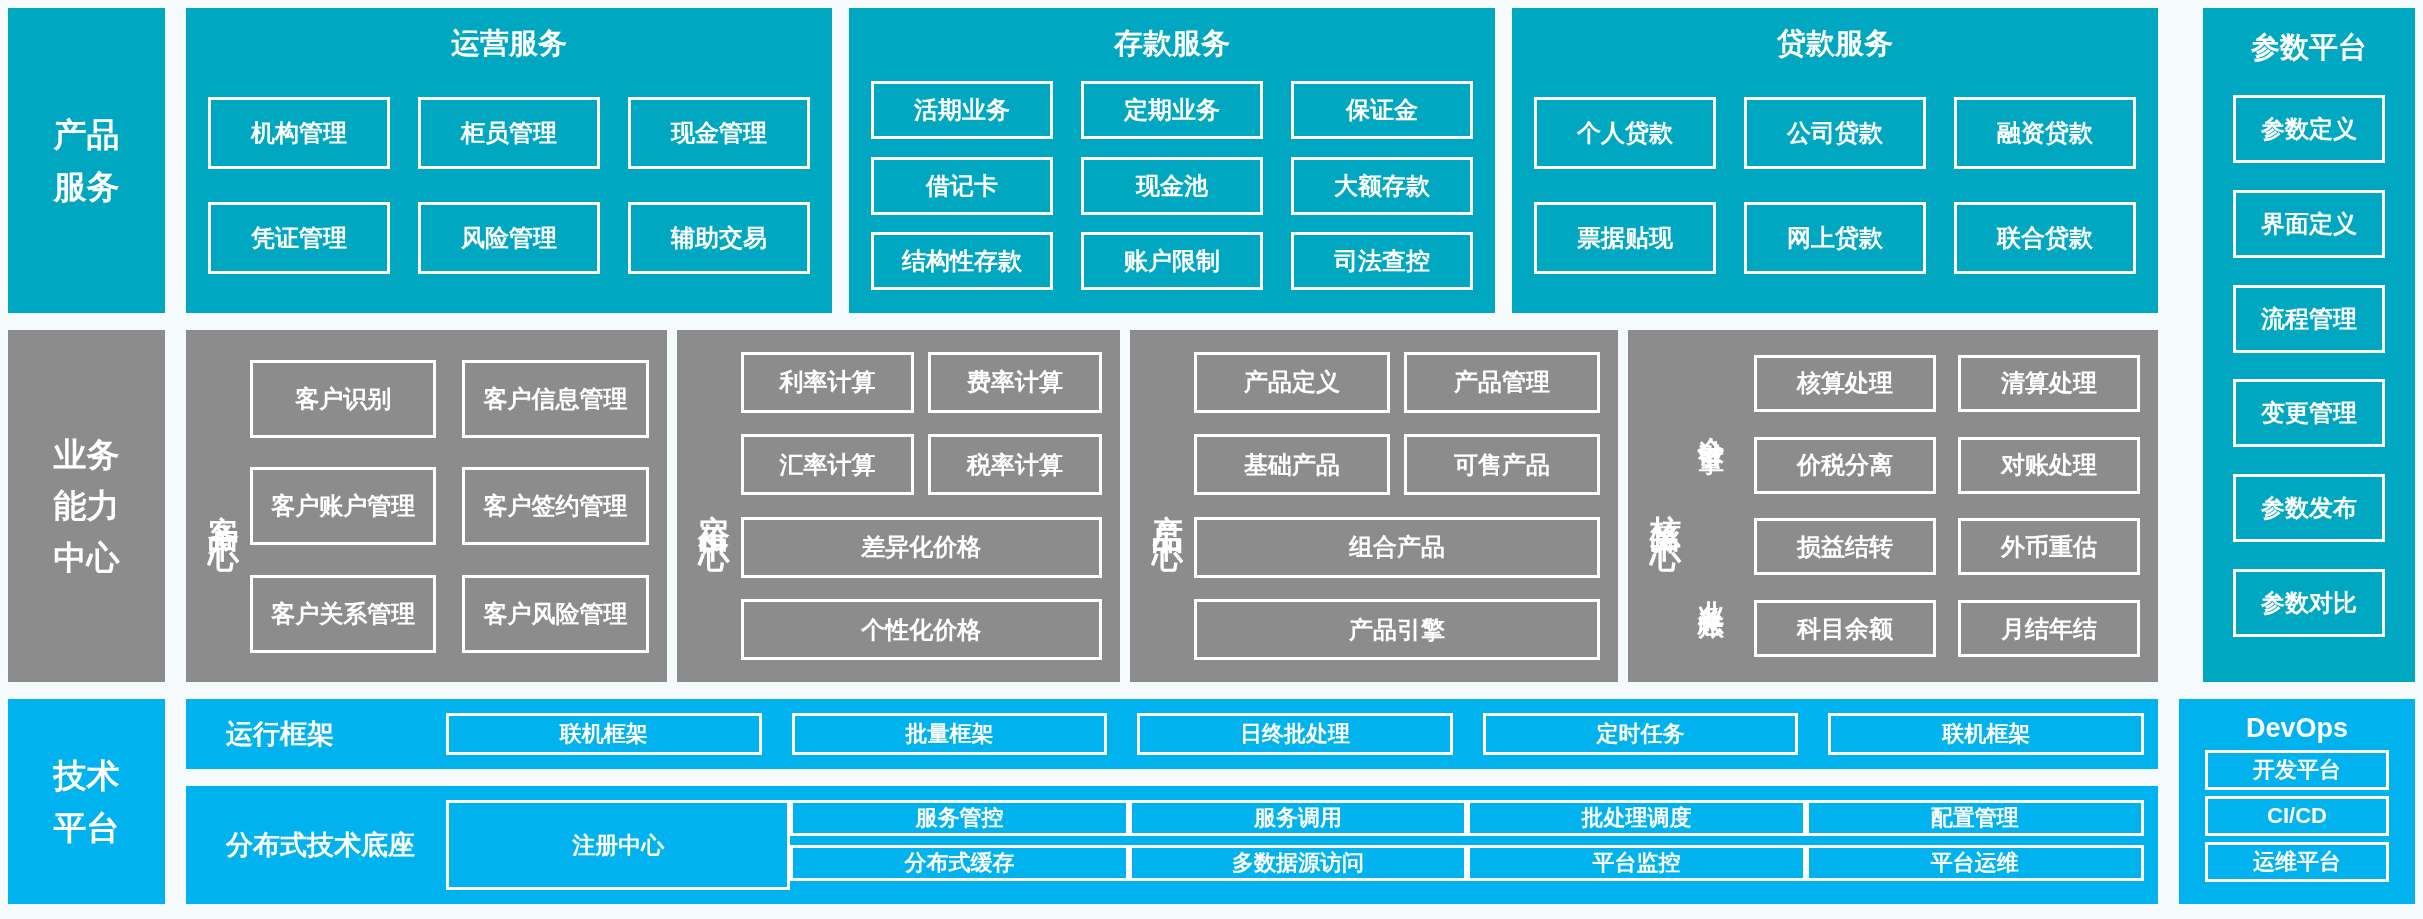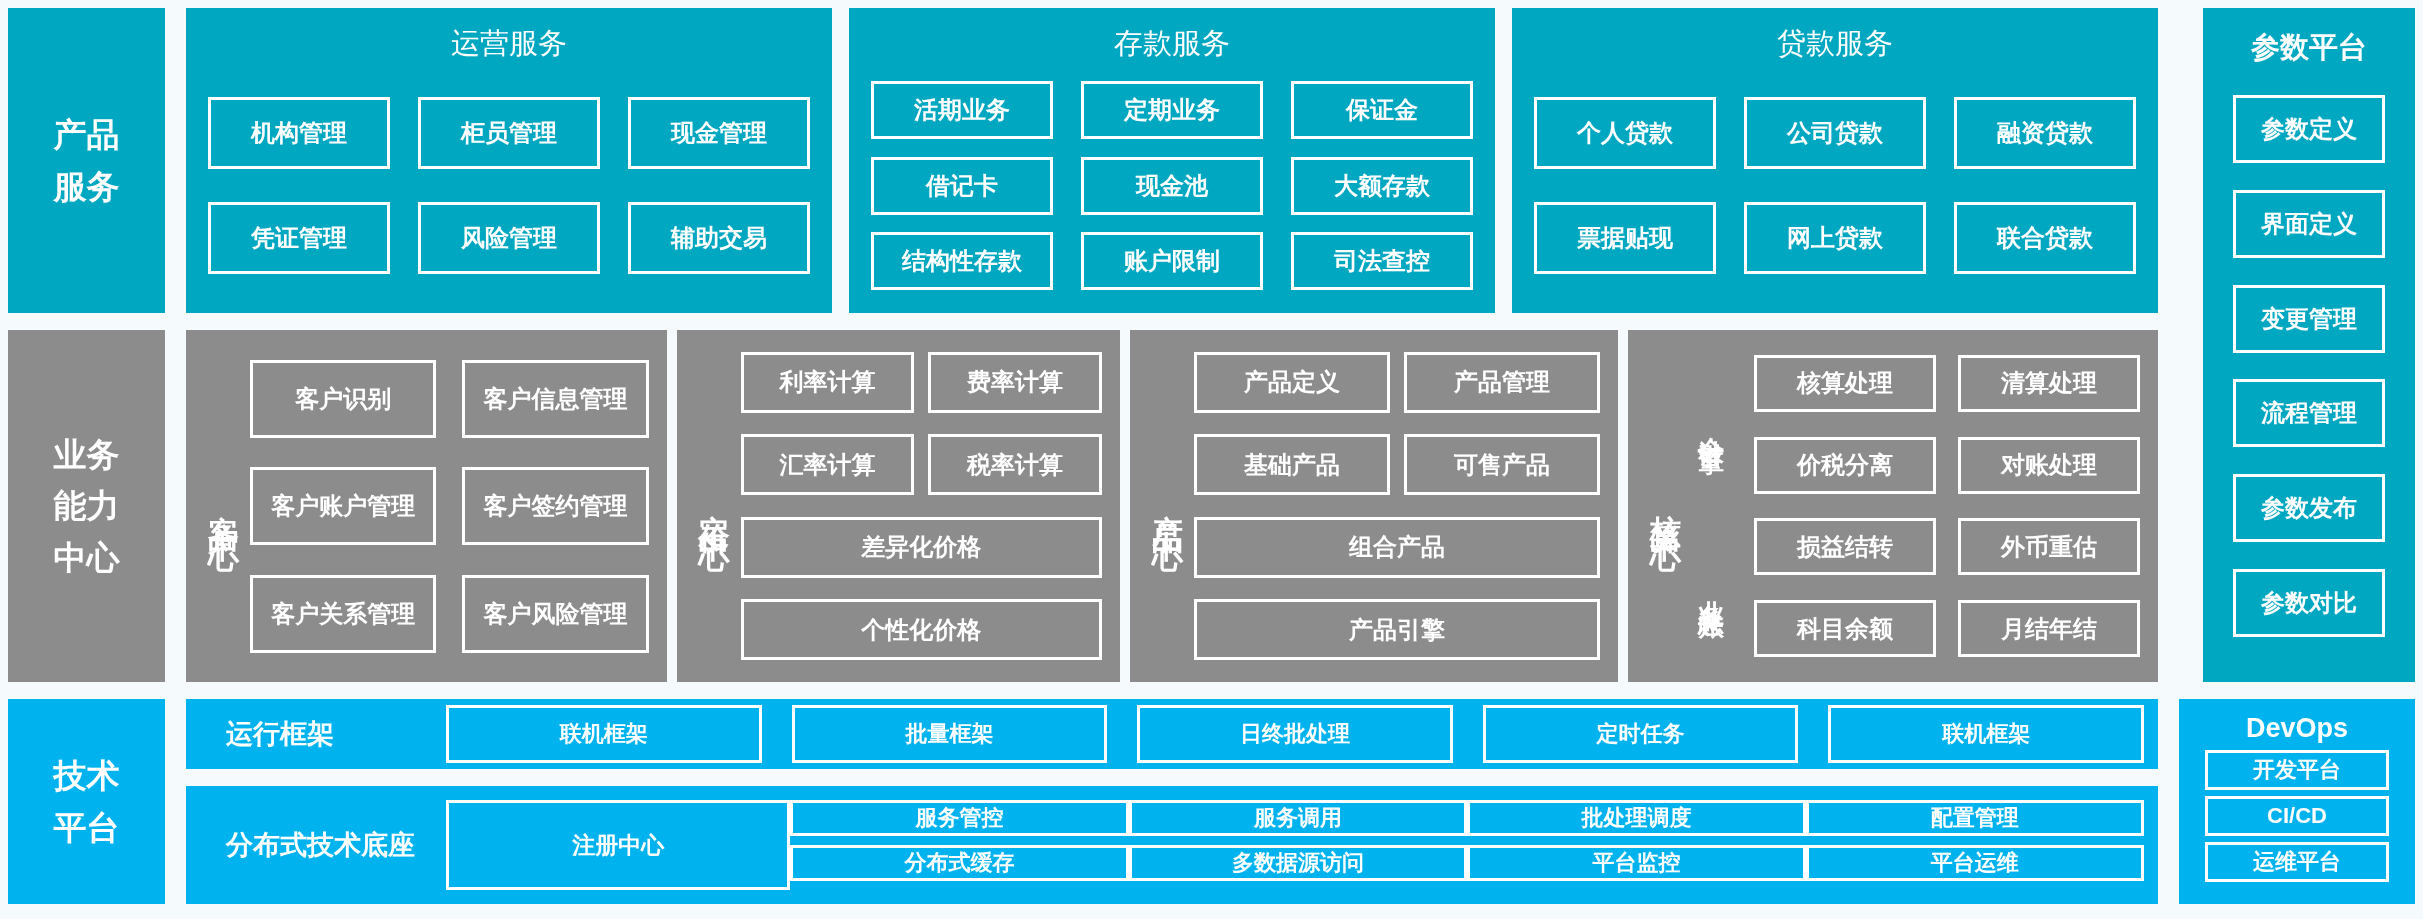--- a/index.html
+++ b/index.html
@@ -34,21 +34,21 @@
   .area-devops{grid-column:3;grid-row:3/5;}
 
   .side-label{
     display:flex;align-items:center;justify-content:center;
     font-size:33px;font-weight:bold;text-align:center;
     white-space:pre-line;line-height:1.55;
   }
 
   .row-top{display:flex;gap:17px;}
   .top-section{flex:1;display:flex;flex-direction:column;box-sizing:border-box;}
-  .sec-title{text-align:center;font-size:29px;font-weight:normal;padding-top:16px;}
+  .sec-title{text-align:center;font-size:29px;font-weight:bold;padding-top:16px;}
   .boxgrid{
     flex:1;display:grid;grid-template-columns:repeat(3,1fr);
     column-gap:28px;padding:0 22px 6px;align-content:space-evenly;
   }
   .boxgrid.rows2{grid-auto-rows:72px;row-gap:0;}
   .boxgrid.rows3{grid-auto-rows:58px;row-gap:0;}
 
   .box{
     border:3px solid #ffffff;
     display:flex;align-items:center;justify-content:center;
@@ -85,21 +85,21 @@
     writing-mode:vertical-rl;text-orientation:upright;
     font-size:26px;font-weight:bold;letter-spacing:4px;
     display:flex;align-items:center;justify-content:center;
   }
   .glabel.top{grid-column:1;grid-row:1/3;}
   .glabel.bottom{grid-column:1;grid-row:3/5;}
 
   
   .bar{display:flex;align-items:center;gap:30px;box-sizing:border-box;padding:0 14px 0 0;}
   .bar-label{flex:0 0 230px;font-size:27px;font-weight:bold;padding-left:40px;box-sizing:border-box;}
-  .bar .box{flex:1;height:58px;font-size:22px;}
+  .bar .box{flex:1;height:42px;font-size:22px;}
   .base-cols{flex:1;display:flex;align-items:flex-start;}
   .base-cols .tall{flex:1;height:90px;font-size:23px;}
   .stack{flex:1;display:flex;flex-direction:column;gap:9px;}
   .stack .box{height:40px;font-size:22px;}
 
   
   .devops{display:flex;flex-direction:column;box-sizing:border-box;padding:8px 26px 16px;}
   .devops-title{text-align:center;font-size:27px;font-weight:bold;padding-top:6px;}
   .devops-boxes{flex:1;display:flex;flex-direction:column;justify-content:space-evenly;}
   .devops-boxes .box{height:40px;font-size:22px;}
@@ -152,22 +152,22 @@
         <div class="box">联合贷款</div>
       </div>
     </section>
   </div>
 
   <div class="param teal area-param">
     <div class="param-title">参数平台</div>
     <div class="param-boxes">
       <div class="box">参数定义</div>
       <div class="box">界面定义</div>
+      <div class="box">流程管理</div>
       <div class="box">变更管理</div>
-      <div class="box">流程管理</div>
       <div class="box">参数发布</div>
       <div class="box">参数对比</div>
     </div>
   </div>
 
   <div class="side-label gray area-biz">业务
 能力
 中心</div>
 
   <div class="row-mid area-mid">

